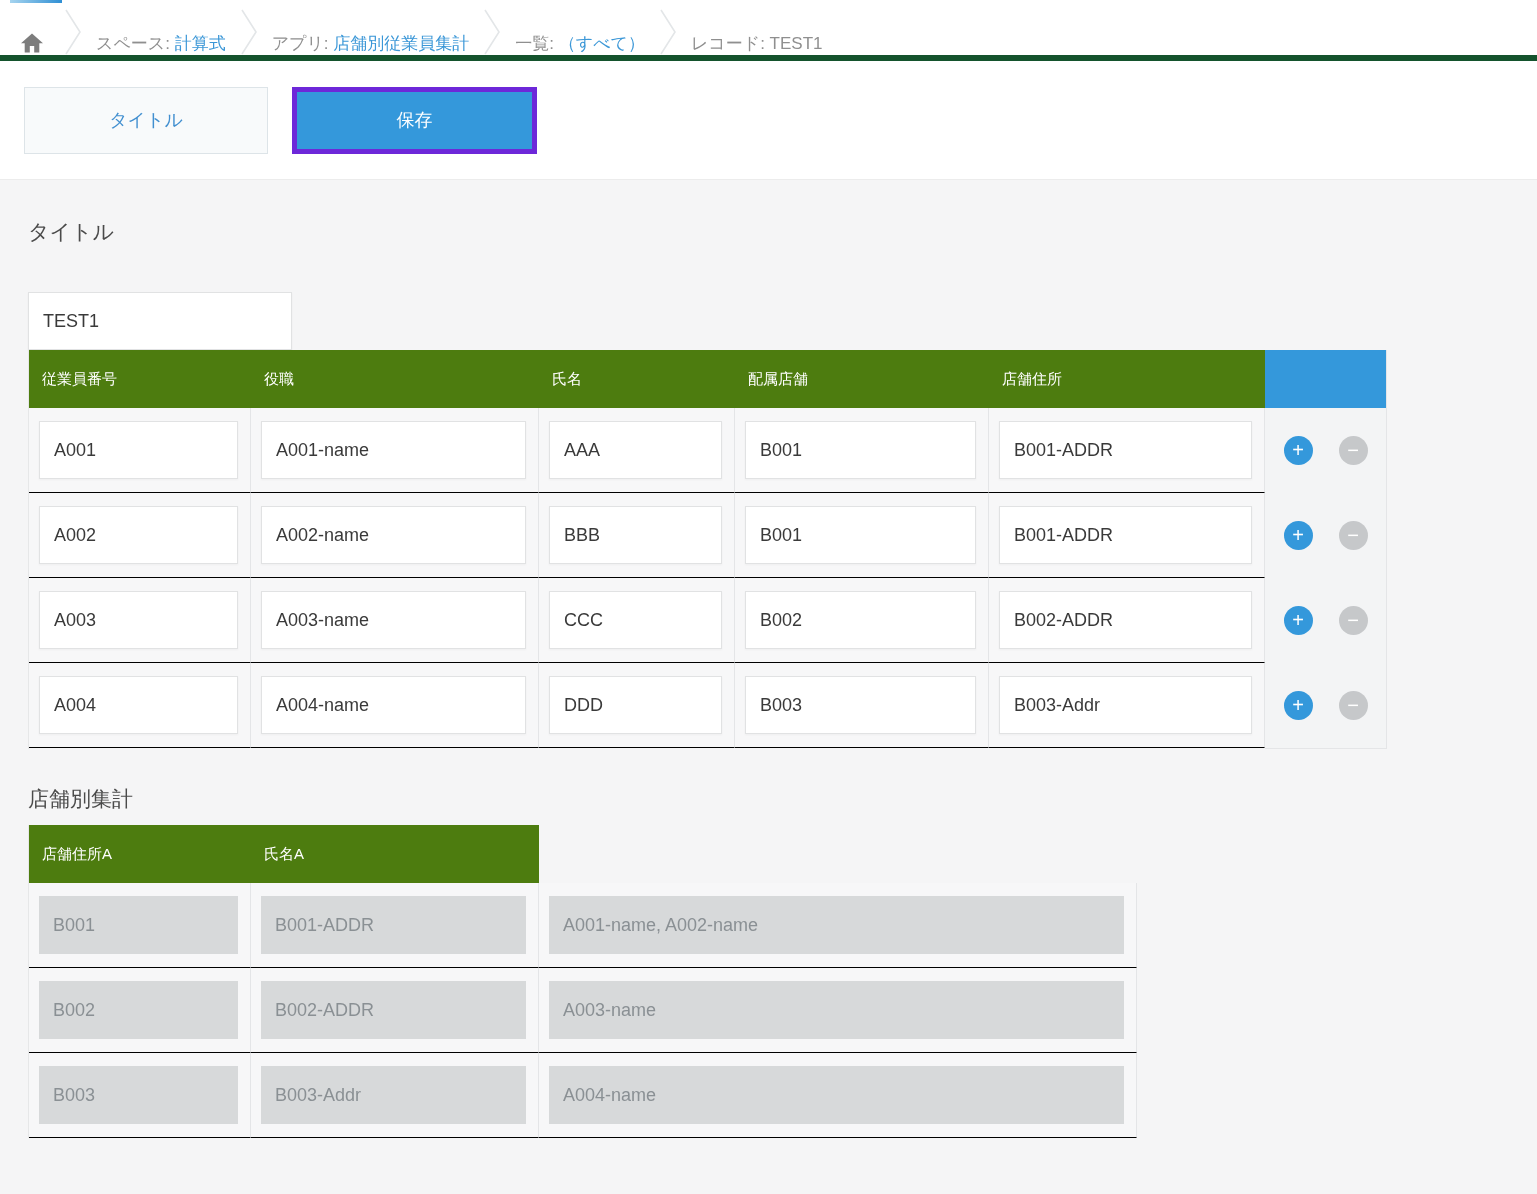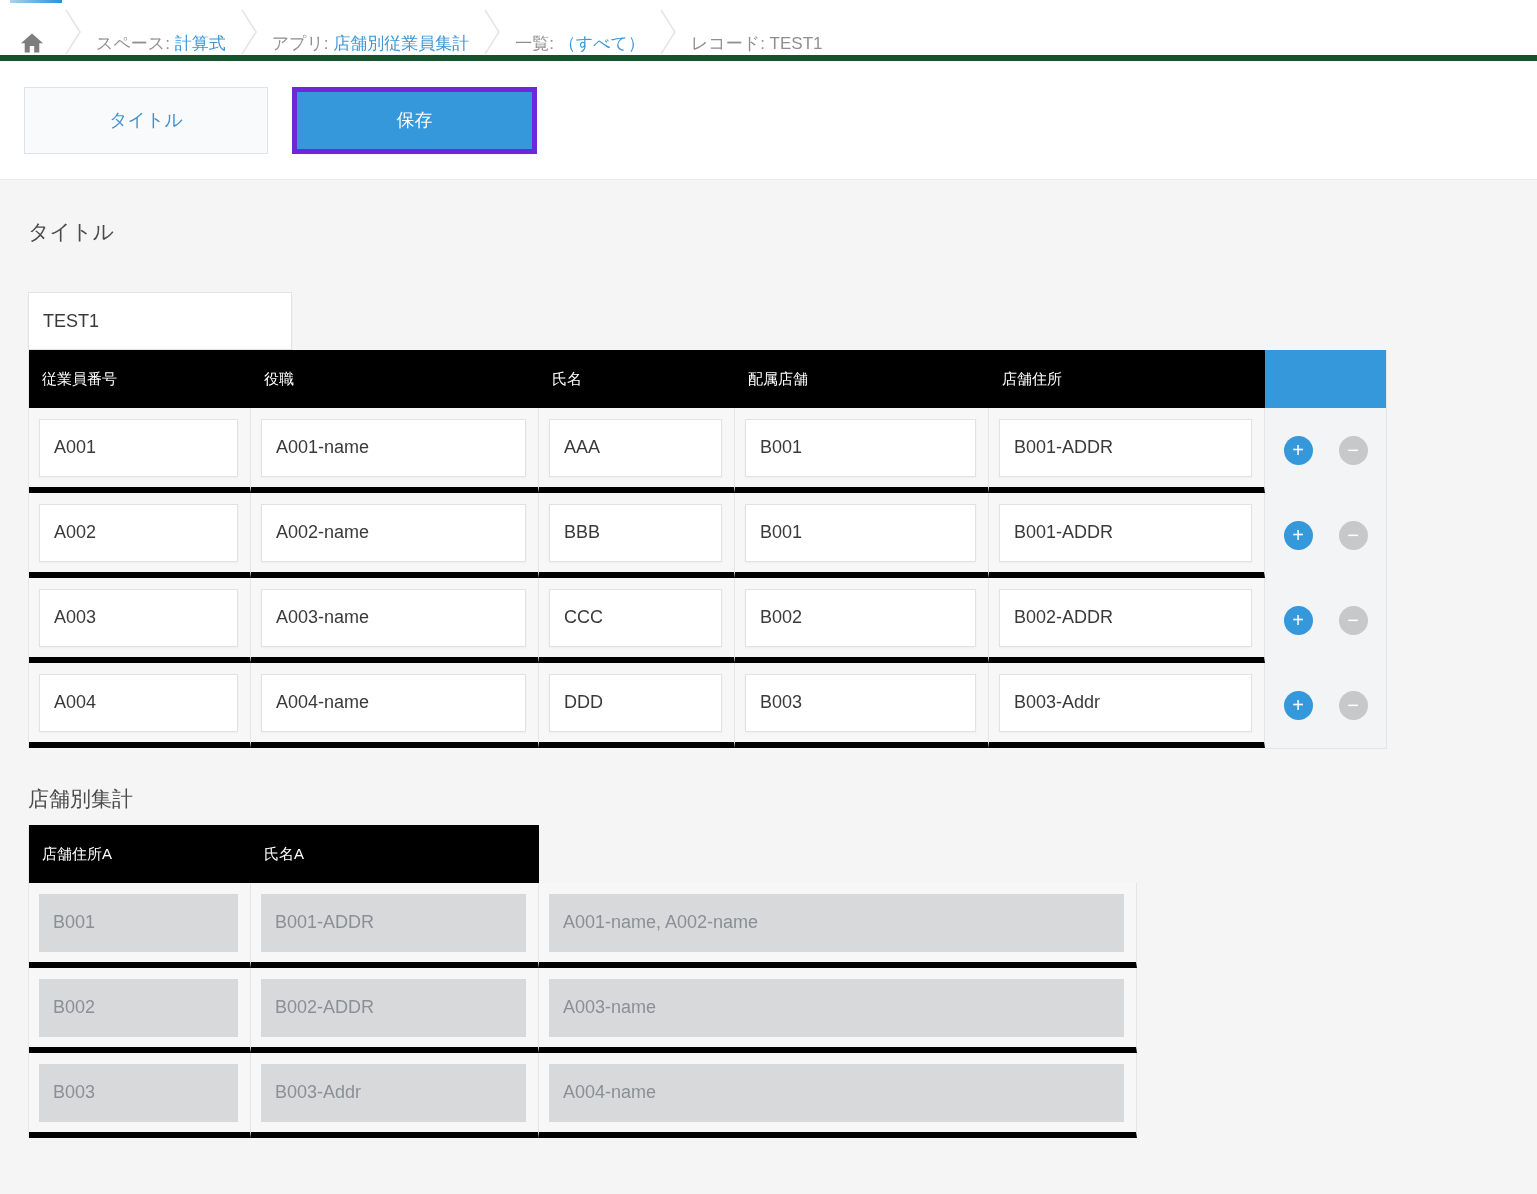--- a/index.html
+++ b/index.html
@@ -78,35 +78,35 @@
     padding: 0 14px;
     outline: none;
   }
   .title-input { width: 264px; margin-top: 36px; }
 
   
   .tbl { display: flex; align-items: stretch; }
   .tbl-main { border-left: 1px solid #e6e7e8; }
   .grid-header { display: grid; }
   .grid-header .hcell {
-    background: #000000;
+    background: #4d7c0f;
     color: #ffffff;
     font-size: 15px;
     display: flex;
     align-items: center;
     padding-left: 13px;
     height: 58px;
   }
   .grid-body { display: grid; background: #f7f7f8; }
   .bcell {
     height: 85px;
     display: flex;
     align-items: center;
     border-right: 1px solid #e4e5e7;
-    border-bottom: 6px solid #000000;
+    border-bottom: 1px solid #000000;
     padding-left: 10px;
     padding-right: 12px;
   }
   .bcell .text-input { width: 100%; }
 
   .emp-cols  { grid-template-columns: 222px 288px 196px 254px 276px; }
   .sum-cols  { grid-template-columns: 222px 288px 598px; }
 
   
   .action-col {

